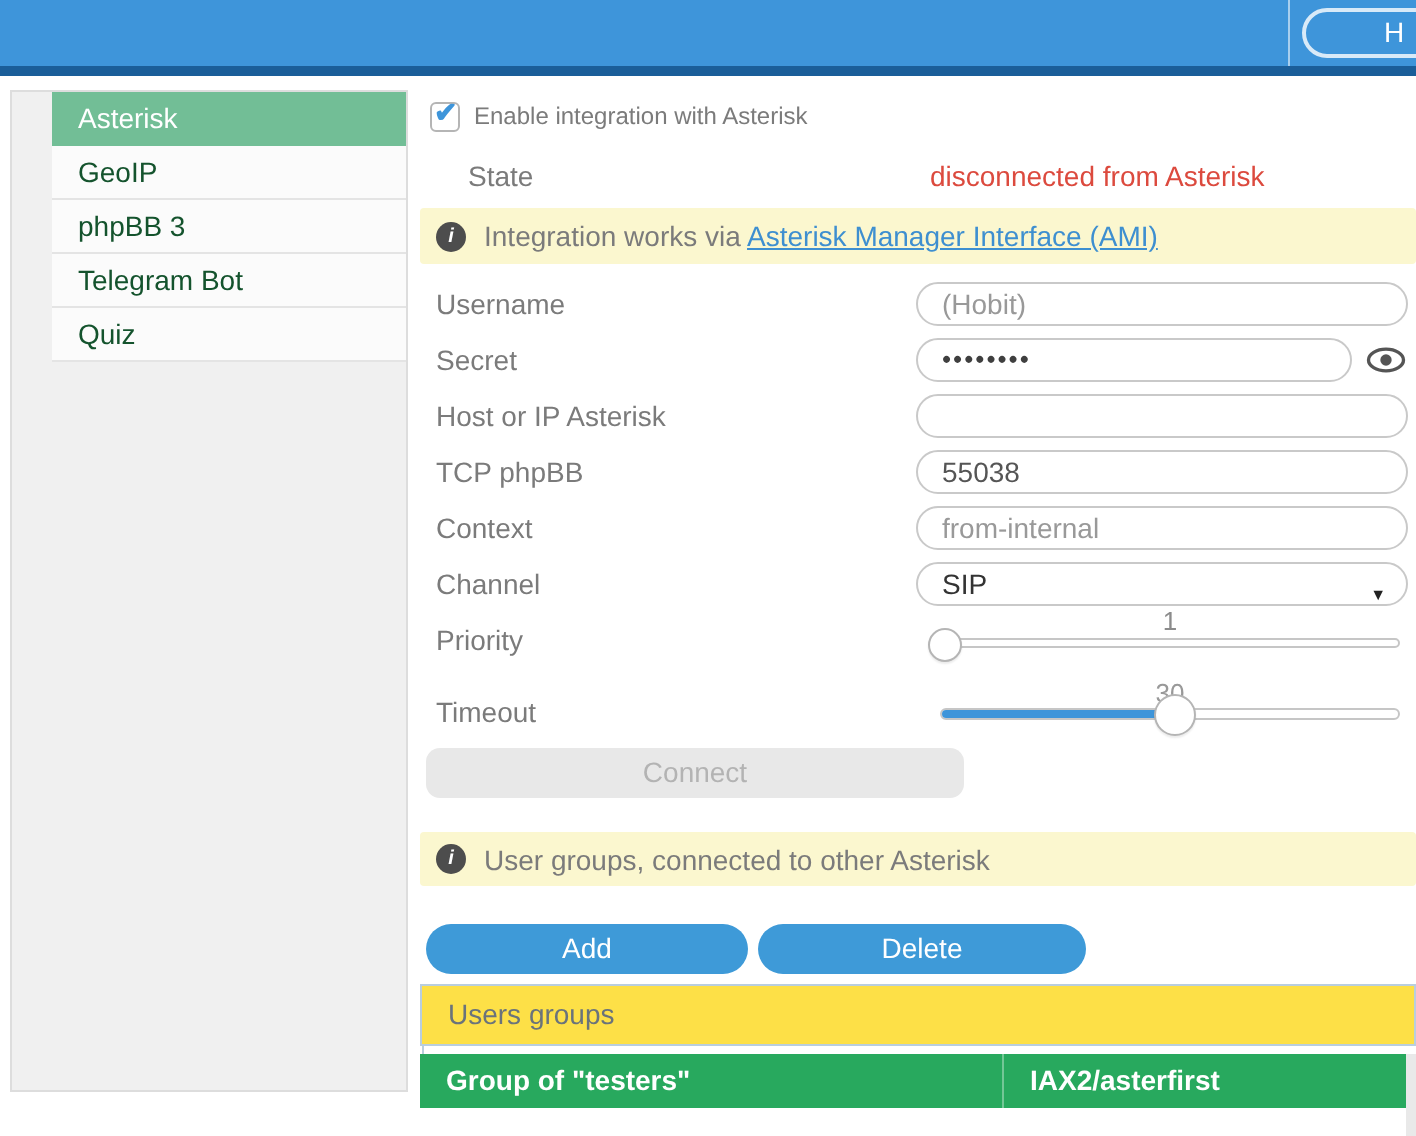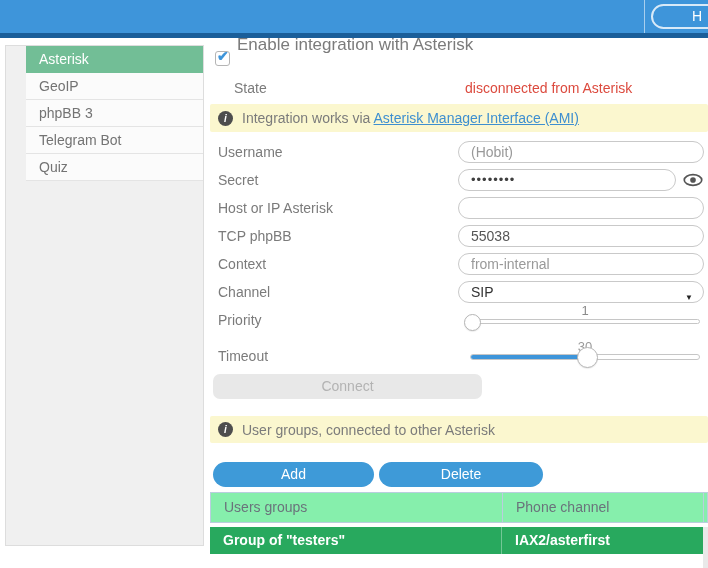--- a/index.html
+++ b/index.html
@@ -10,29 +10,29 @@
   
   .header { position:absolute; left:0; top:0; width:708px; height:33px; background:#3e95da; }
   .header-strip { position:absolute; left:0; top:33px; width:708px; height:5px; background:#1a5e99; }
   .page-title { position:absolute; left:14px; top:0; height:33px; line-height:33px; color:#fff; font-size:15px; }
   .header-divider { position:absolute; left:644px; top:0; width:1px; height:33px; background:rgba(255,255,255,.55); }
   .help-btn { position:absolute; left:651px; top:4px; width:92px; height:25px; border:2px solid rgba(255,255,255,.8);
               border-radius:14px; color:#fff; font-size:14px; text-align:center; line-height:21px; background:transparent; }
 
   
   .sidebar { position:absolute; left:5px; top:45px; width:199px; height:501px; background:#f0f0f0; border:1px solid #ddd;padding-left:20px; }
-  .side-item { height:27px; line-height:26px; padding-left:13px; font-size:14px; color:#737373;
+  .side-item { height:27px; line-height:26px; padding-left:13px; font-size:14px; color:#14532d;
                background:#fbfbfb; border-bottom:1px solid #e4e4e4; cursor:pointer; }
   .side-item.selected { background:#72be96; color:#fff; border-bottom-color:#72be96; }
 
   
   .checkbox { position:absolute; left:215px; top:51px; width:15px; height:15px; background:#fff;
               border:1px solid #b5b5b5; border-radius:3px; }
   .checkbox .mark { position:absolute; top:-4px; left:1px; color:#3e95da; font-size:14px; font-weight:bold; }
-  .check-label { position:absolute; left:237px; top:31px; height:27px; line-height:27px; font-size:17px; color:#7b7b7b; }
+  .check-label { position:absolute; left:237px; top:45px; height:27px; line-height:27px; font-size:12px; color:#7b7b7b; }
 
   .state-label { position:absolute; left:218px; top:75px; height:27px; line-height:27px; font-size:14px; color:#7b7b7b;margin-left:16px; }
   .state-value { position:absolute; left:465px; top:75px; height:27px; line-height:27px; font-size:14px; color:#dc4a3e;text-align:center; }
 
   
   .banner { position:absolute; left:210px; width:498px; background:#fbf7cf; border-radius:2px;
             display:flex; align-items:center; padding-left:8px; font-size:14px; color:#7b7b7b; }
   .banner1 { top:104px; height:28px; }
   .banner2 { top:416px; height:27px; }
   .info-icon { width:15px; height:15px; border-radius:50%; background:#4d4d4d; color:#fff; font-size:10px;
@@ -58,22 +58,22 @@
   .slider-value { position:absolute; left:470px; width:230px; text-align:center; font-size:13px; color:#8b8b8b; z-index:1; }
 
   
   .connect-btn { position:absolute; left:213px; top:374px; width:269px; height:25px; background:#e8e8e8; border:none;
                  border-radius:7px; color:#b3b3b3; font-size:14px; text-align:center; line-height:25px; }
   .blue-btn { position:absolute; top:462px; height:25px; background:#3e9ad8; border:none; border-radius:13px;
               color:#fff; font-size:14px; text-align:center; line-height:25px; cursor:pointer; }
   .add-btn { left:213px; width:161px; } .delete-btn { left:379px; width:164px; }
 
   
-  .thead { position:absolute; left:210px; top:492px; width:498px; height:31px; background:#86efac;
-           border:1px solid #b9cede; display:flex; font-size:14px; color:#6a737b; }
+  .thead { position:absolute; left:210px; top:492px; width:498px; height:31px; background:#fde047;
+           border:1px solid #b9cede; display:flex; font-size:14px; color:#6a737b;flex-direction:column; }
   .th { line-height:29px; padding-left:13px; }
   .th1 { width:291px; } .th2 { width:201px; border-left:1px solid #b9cede; }
   .th-gutter { flex:1; border-left:1px solid #b9cede; }
   .trow { position:absolute; left:210px; top:527px; width:493px; height:27px; background:#28a95e; display:flex;
           color:#fff; font-weight:bold; font-size:14px; cursor:pointer; }
   .td { line-height:27px; padding-left:13px; }
   .td1 { width:291px; } .td2 { flex:1; border-left:1px solid rgba(255,255,255,.35); }
   .scroll-gutter { position:absolute; left:703px; top:527px; width:5px; height:41px; background:#e9e9e9; }
 </style>
 </head>

